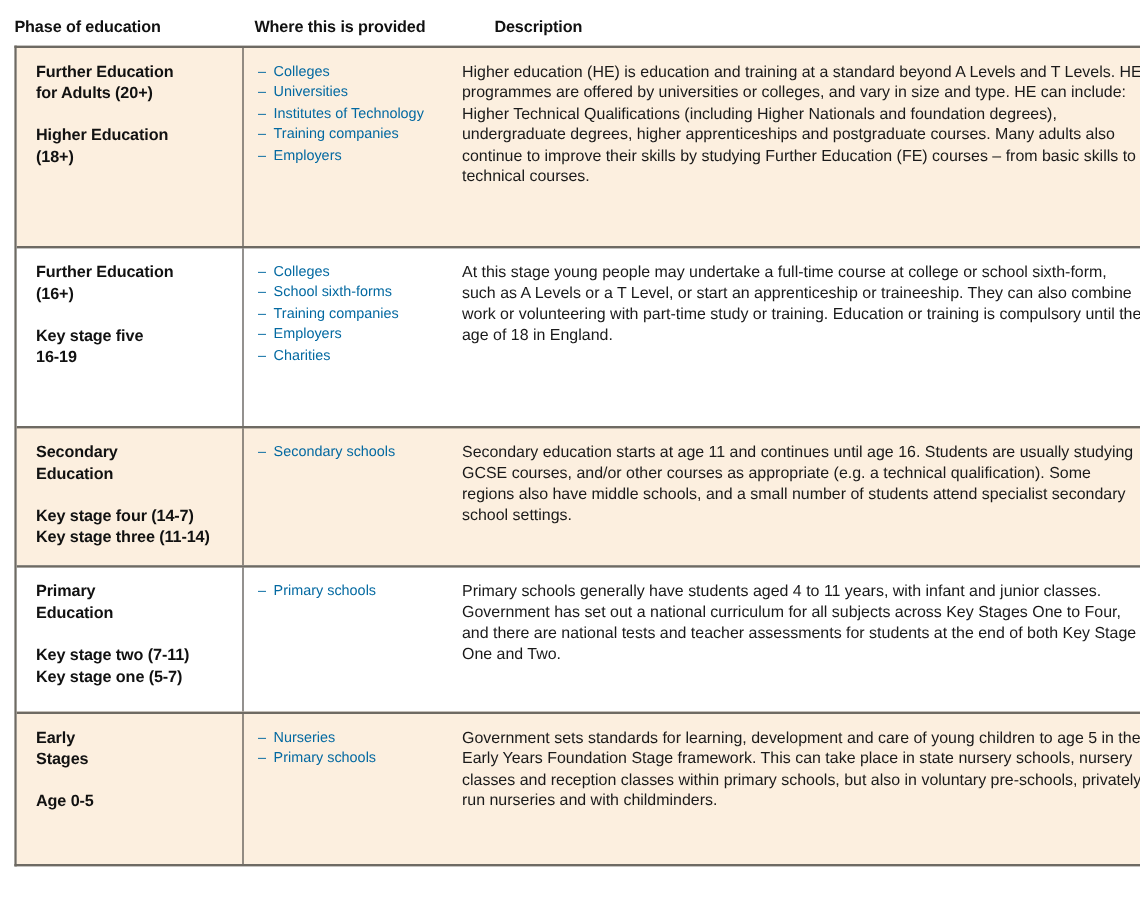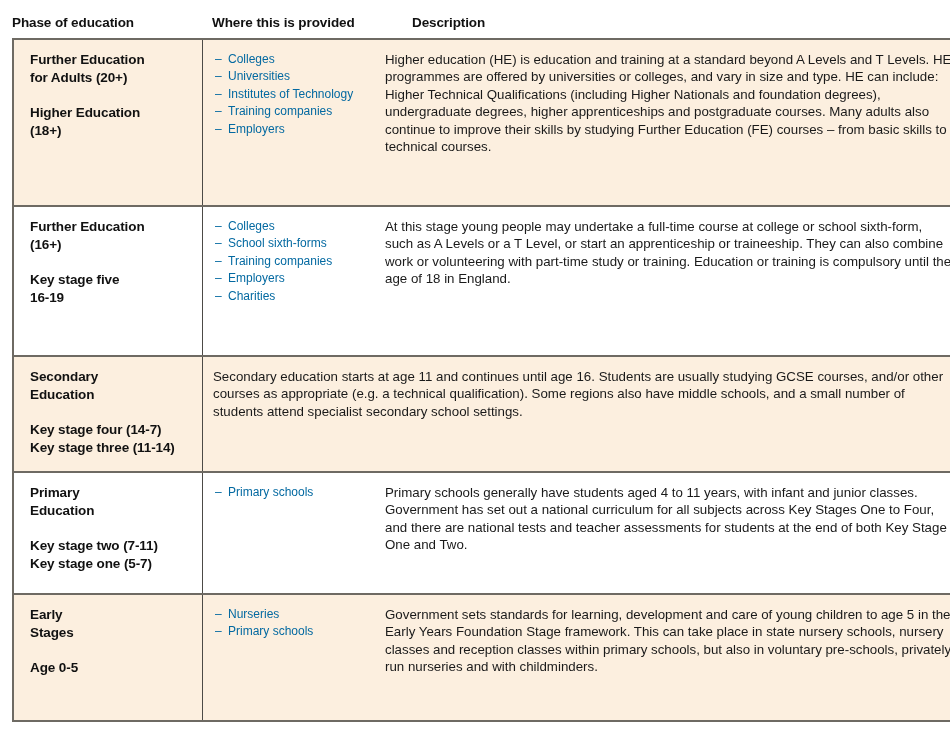--- a/index.html
+++ b/index.html
@@ -187,20 +187,25 @@
         </div>
       </div>
       <div class="row shade row-secondary">
         <div class="cell cell-phase">
           <div class="phase-line">Secondary</div>
           <div class="phase-line">Education</div>
           <div class="phase-gap"></div>
           <div class="phase-line">Key stage four (14-7)</div>
           <div class="phase-line">Key stage three (11-14)</div>
         </div>
+        <div class="cell cell-where">
+          <ul class="prov-list">
+            <li class="prov-item">Secondary schools</li>
+          </ul>
+        </div>
         <div class="cell cell-desc">
           <p class="desc">Secondary education starts at age 11 and continues until age 16. Students are usually studying GCSE courses, and/or other courses as appropriate (e.g. a technical qualification). Some regions also have middle schools, and a small number of students attend specialist secondary school settings.</p>
         </div>
       </div>
       <div class="row plain row-primary">
         <div class="cell cell-phase">
           <div class="phase-line">Primary</div>
           <div class="phase-line">Education</div>
           <div class="phase-gap"></div>
           <div class="phase-line">Key stage two (7-11)</div>

